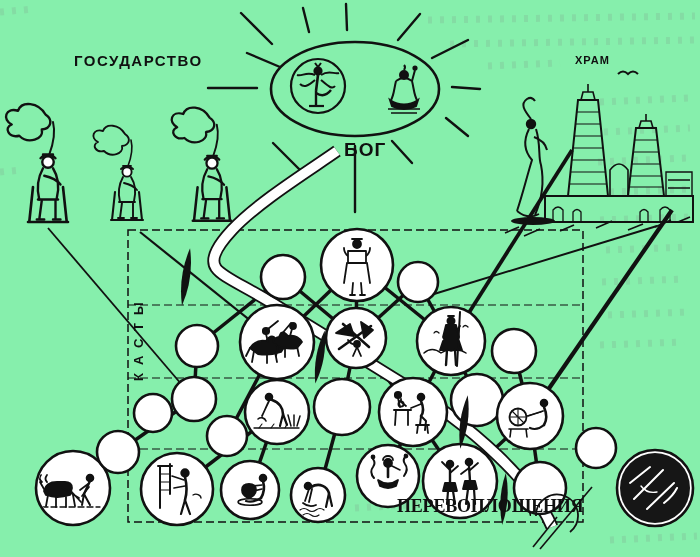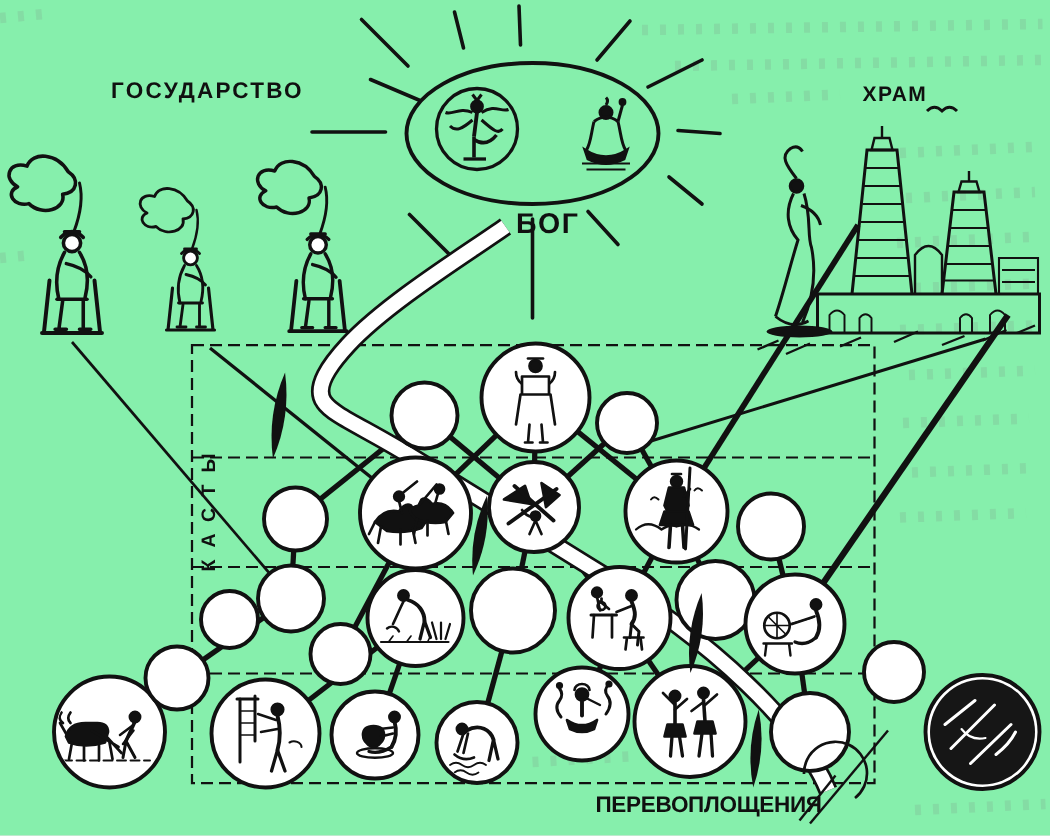--- a/index.html
+++ b/index.html
@@ -2,23 +2,23 @@
 <html><head>
 <meta charset="utf-8">
 <style>
   html,body{margin:0;padding:0;background:#e8e8e8;}
   .stage{
     position:relative;width:700px;height:557px;background:#86efac;
     font-family:"Liberation Sans", sans-serif;color:#111;overflow:hidden;
   }
   .lbl{position:absolute;font-weight:bold;color:#101010;white-space:nowrap;}
   .lbl-state{left:74px;top:52px;font-size:15px;letter-spacing:1.5px;}
-  .lbl-temple{left:575px;top:54px;font-size:14px;letter-spacing:1px;}
+  .lbl-temple{left:575px;top:54px;font-size:11px;letter-spacing:1px;}
   .lbl-god{left:344px;top:139px;font-size:19px;letter-spacing:1px;}
-  .lbl-reinc{left:397px;top:528px;font-size:15px;letter-spacing:-0.2px;}
+  .lbl-reinc{left:397px;top:496px;font-size:18px;letter-spacing:-0.2px;font-family:Liberation Serif, serif;}
   .lbl-castes{
     left:131px;top:275px;height:106px;font-size:13px;letter-spacing:8px;
     writing-mode:vertical-rl;transform:rotate(180deg);
   }
   svg{position:absolute;left:0;top:0;}
 </style>
 </head>
 <body>
 
 <div class="stage">

